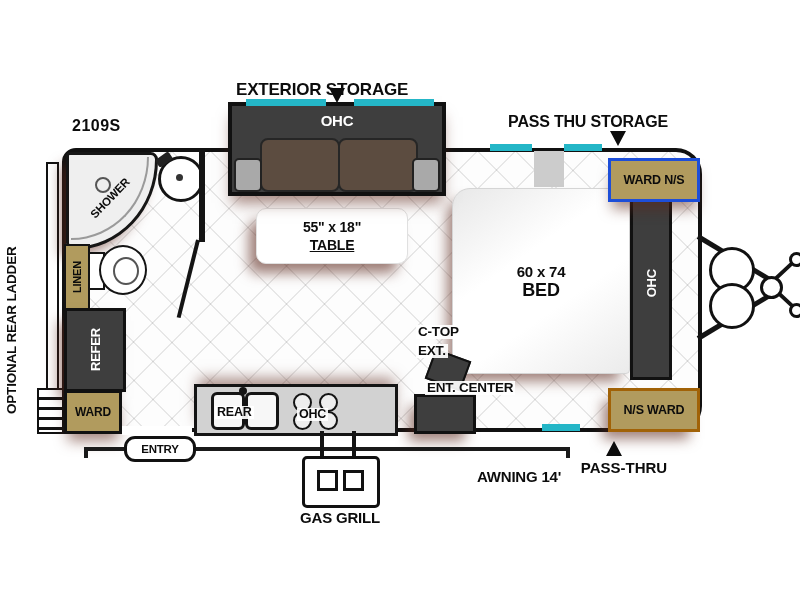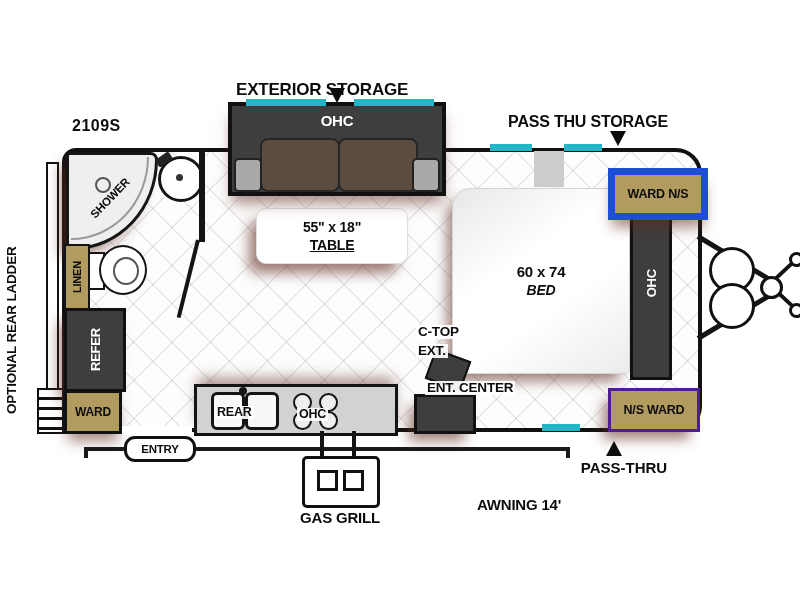--- a/index.html
+++ b/index.html
@@ -31,31 +31,31 @@
 
   <div class="abs" style="left:46px;top:162px;width:9px;height:258px;border:2.5px solid #111;background:#fff;"></div>
   <div class="abs" style="left:37px;top:388px;width:23px;height:42px;border:2.5px solid #111;background:repeating-linear-gradient(180deg,#fff 0 7px,#111 7px 10px);"></div>
 
   <div class="abs floor" style="left:62px;top:148px;width:632px;height:276px;border:4px solid #111;border-radius:14px 26px 26px 14px;"></div>
 
   <div class="abs" style="left:534px;top:151px;width:30px;height:36px;background:#cccccc;"></div>
 
   <div class="abs center col shadow-dl" style="left:452px;top:188px;width:176px;height:184px;border-radius:18px 4px 4px 18px;border:1px solid #d5d5d5;background:linear-gradient(145deg,#e8e8e8,#ffffff 38%,#ffffff 62%,#ebebeb);">
     <div class="lbl" style="position:static;font-size:15px;line-height:19px;">60 x 74</div>
-    <div class="lbl" style="position:static;font-size:14px;line-height:19px;font-style:italic;">BED</div>
+    <div class="lbl" style="position:static;font-size:18px;line-height:19px;">BED</div>
   </div>
 
   <div class="abs dark center" style="left:630px;top:186px;width:36px;height:188px;border:3px solid #111;">
     <span class="vtext lbl" style="position:static;color:#fff;font-size:13px;">OHC</span>
   </div>
 
-  <div class="abs tan center shadow-d" style="left:608px;top:168px;width:86px;height:38px;border:7px solid #1d4ed8;">
+  <div class="abs tan center shadow-d" style="left:608px;top:158px;width:86px;height:38px;border:3px solid #1d4ed8;">
     <span class="lbl" style="position:static;font-size:12.5px;">WARD N/S</span>
   </div>
-  <div class="abs tan center shadow-dl" style="left:608px;top:388px;width:86px;height:38px;border:3px solid #4c1d95;">
+  <div class="abs tan center shadow-dl" style="left:608px;top:388px;width:86px;height:38px;border:3px solid #a16207;">
     <span class="lbl" style="position:static;font-size:12.5px;">N/S WARD</span>
   </div>
 
   <div class="abs center col" style="left:256px;top:208px;width:150px;height:54px;background:#fff;border:1px solid #e0e0e0;border-radius:10px;box-shadow:-9px 11px 13px -2px rgba(92,38,26,.6);">
     <div class="lbl" style="position:static;font-size:14px;line-height:18px;">55" x 18"</div>
     <div class="lbl" style="position:static;font-size:14px;line-height:18px;text-decoration:underline;">TABLE</div>
   </div>
 
   <div class="abs shadow-dl" style="left:66px;top:152px;width:86px;height:92px;border:3px solid #161616;border-radius:4px 8px 100% 8px;background:#efefef;">
     <div class="abs" style="left:2px;top:2px;width:88%;height:88%;border-right:2px solid #9a9a9a;border-bottom:2px solid #9a9a9a;border-radius:0 0 100% 0;"></div>
@@ -121,21 +121,21 @@
   <div class="win" style="left:542px;top:424px;width:38px;"></div>
 
   <div class="abs" style="left:122px;top:426px;width:70px;height:9px;background:#fff;z-index:5;"></div>
   <div class="abs center" style="left:124px;top:436px;width:66px;height:20px;border:3px solid #111;border-radius:11px;background:#fff;z-index:7;">
     <span class="lbl" style="position:static;font-size:11.5px;">ENTRY</span>
   </div>
 
   <div class="abs" style="left:84px;top:447px;width:486px;height:3.5px;background:#1a1a1a;z-index:2;"></div>
   <div class="abs" style="left:84px;top:447px;width:3.5px;height:11px;background:#1a1a1a;z-index:2;"></div>
   <div class="abs" style="left:566px;top:447px;width:3.5px;height:11px;background:#1a1a1a;z-index:2;"></div>
-  <span class="lbl" style="left:477px;top:468px;font-size:15px;z-index:8;margin-top:28px;">AWNING 14'</span>
+  <span class="lbl" style="left:477px;top:468px;font-size:15px;z-index:8;">AWNING 14'</span>
 
   <div class="abs wall" style="left:320px;top:431px;width:4px;height:27px;z-index:3;"></div>
   <div class="abs wall" style="left:352px;top:431px;width:4px;height:27px;z-index:3;"></div>
   <div class="abs" style="left:302px;top:456px;width:72px;height:46px;border:3.5px solid #111;border-radius:5px;background:#fff;z-index:6;">
     <div class="abs" style="left:12px;top:11px;width:15px;height:15px;border:3px solid #111;background:#fff;"></div>
     <div class="abs" style="left:38px;top:11px;width:15px;height:15px;border:3px solid #111;background:#fff;"></div>
   </div>
   <div class="lbl" style="left:298px;top:509px;width:84px;text-align:center;font-size:15px;">GAS GRILL</div>
 
   <div class="arrow-up" style="left:606px;top:441px;"></div>

